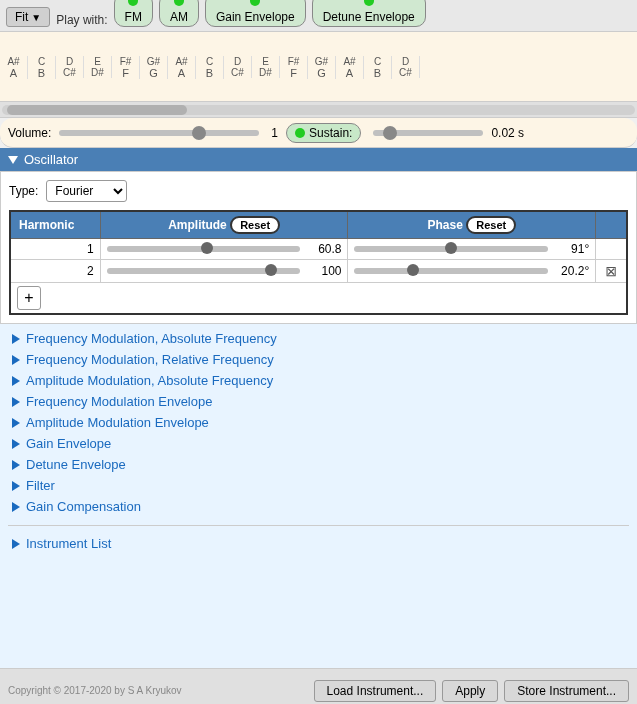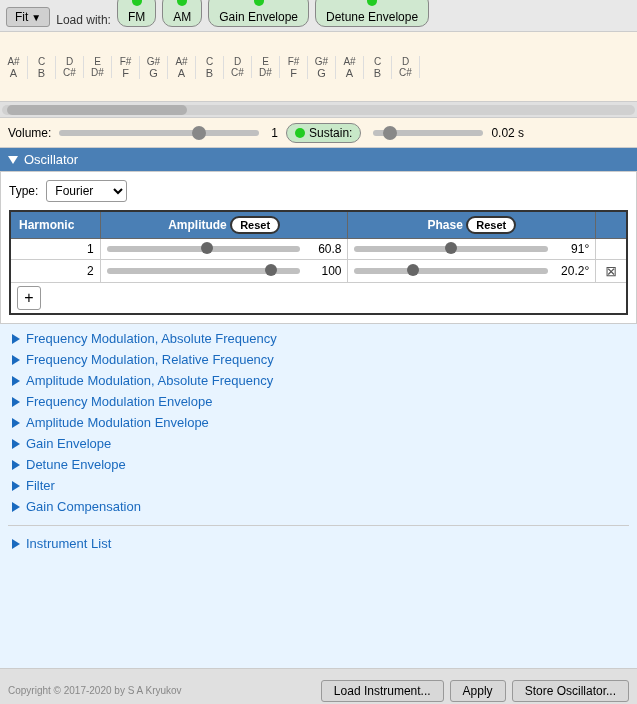--- a/index.html
+++ b/index.html
@@ -111,20 +111,21 @@
 
     
     .vol-sustain {
       display: flex;
       align-items: center;
       background: #fdf5e6;
       border-bottom: 1px solid #ccc;
       padding: 4px 8px;
       height: 30px;
       gap: 8px;
+      border-radius: 13px;
     }
     .vol-label { font-size: 12px; }
     .slider-track {
       position: relative;
       height: 6px;
       background: #c0c0c0;
       border-radius: 3px;
     }
     .slider-thumb {
       position: absolute;
@@ -332,21 +333,21 @@
     }
   </style>
 </head>
 <body>
 
 <div class="toolbar">
   <button class="fit-btn">
     <span>Fit</span>
     <span class="arrow-down">▼</span>
   </button>
-  <span class="play-with-label">Load with:</span>
+  <span class="play-with-label">Play with:</span>
   <button class="play-btn">
     <span class="led"></span>
     <span>FM</span>
   </button>
   <button class="play-btn">
     <span class="led"></span>
     <span>AM</span>
   </button>
   <button class="play-btn">
     <span class="led"></span>
@@ -554,15 +555,15 @@
     <span>Instrument List</span>
   </div>
 
 </div>
 
 <div class="footer">
   <span class="copyright">Copyright © 2017-2020 by S A Kryukov</span>
   <div class="footer-buttons">
     <button class="footer-btn">Load Instrument...</button>
     <button class="footer-btn">Apply</button>
-    <button class="footer-btn">Store Oscillator...</button>
+    <button class="footer-btn">Store Instrument...</button>
   </div>
 </div>
 
 </body></html>

